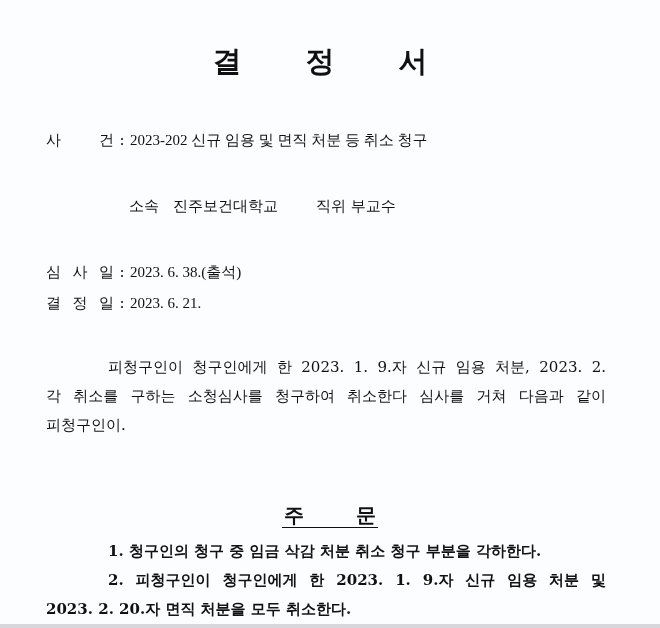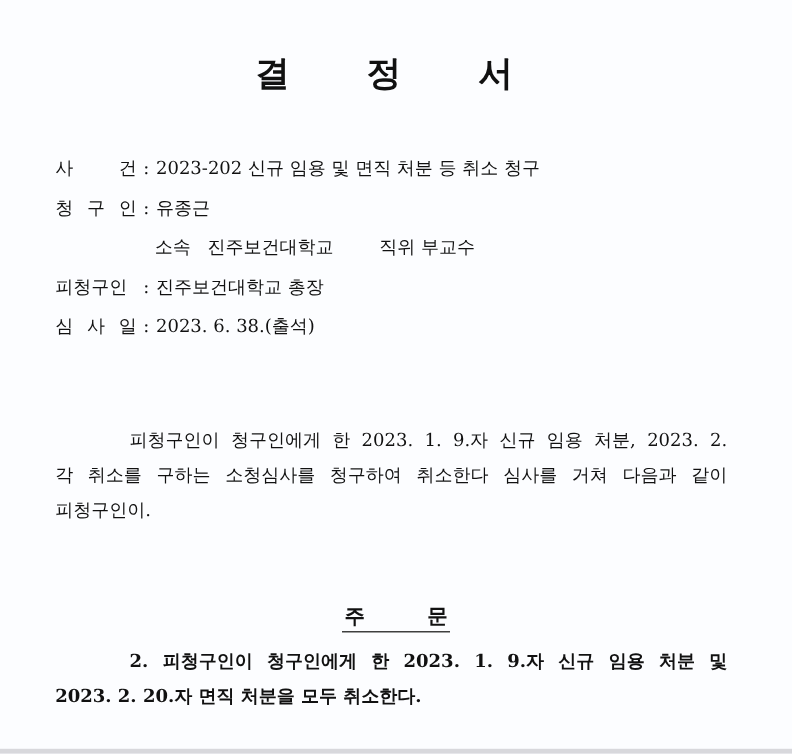--- a/index.html
+++ b/index.html
@@ -57,20 +57,21 @@
     text-align: justify;
     text-align-last: justify;
   }
   .colon {
     display: inline-block;
     width: 16px;
     text-align: center;
   }
   .value {
     display: inline-block;
+    font-family: Liberation Serif, serif;
   }
   .sub-row {
     position: absolute;
     left: 129px;
     font-size: 15px;
     line-height: 22px;
     white-space: nowrap;
   }
   .sub-row .gap1 { display: inline-block; width: 14px; }
   .sub-row .gap2 { display: inline-block; width: 38px; }
@@ -93,21 +94,21 @@
   }
   .para .indent {
     padding-left: 62px;
   }
   .order-title {
     position: absolute;
     top: 503px;
     left: 0;
     width: 660px;
     text-align: center;
-    font-size: 17px;
+    font-size: 20px;
     font-weight: bold;
   }
   .order-title .u {
     display: inline-block;
     border-bottom: 1.5px solid #111;
     padding: 0 2px 1px 2px;
     line-height: 22px;
   }
   .order-title .sp { display: inline-block; width: 52px; }
   .order {
@@ -134,46 +135,44 @@
 <div class="page">
 
   <div class="title">
     <span>결</span><span>정</span><span>서</span>
   </div>
 
   <div class="field" style="top:129px">
     <span class="label">사 건</span><span class="colon">:</span><span class="value">2023-202 신규 임용 및 면직 처분 등 취소 청구</span>
   </div>
 
-  <div class="field" style="top:162px">
-    <span class="label">청 구 인</span><span class="colon">:</span><span class="value">유종근</span>
-  </div>
 
   <div class="sub-row" style="top:195px">
     <span>소속</span><span class="gap1"></span><span>진주보건대학교</span><span class="gap2"></span><span>직위</span>&nbsp;<span>부교수</span>
   </div>
 
-  <div class="field" style="top:228px">
-    <span class="label">피청구인</span><span class="colon">:</span><span class="value">진주보건대학교 총장</span>
-  </div>
 
   <div class="field" style="top:261px">
     <span class="label">심 사 일</span><span class="colon">:</span><span class="value">2023. 6. 38.(출석)</span>
   </div>
 
+  <div class="field" style="top:292px">
+    <span class="label">결 정 일</span><span class="colon">:</span><span class="value">2023. 6. 21.</span>
+  </div>
 
   <div class="para" style="top:353px">
     <span class="line indent">피청구인이 청구인에게 한 2023. 1. 9.자 신규 임용 처분, 2023. 2.</span>
     <span class="line">각 취소를 구하는 소청심사를 청구하여 취소한다 심사를 거쳐 다음과 같이</span>
     <span class="line last">피청구인이.</span>
   </div>
 
   <div class="order-title">
     <span class="u"><span>주</span><span class="sp"></span><span>문</span></span>
   </div>
 
   <div class="order" style="top:537px">
+    <span class="line indent last">1. 청구인의 청구 중 임금 삭감 처분 취소 청구 부분을 각하한다.</span>
     <span class="line indent">2. 피청구인이 청구인에게 한 2023. 1. 9.자 신규 임용 처분 및</span>
     <span class="line last">2023. 2. 20.자 면직 처분을 모두 취소한다.</span>
   </div>
 
 </div>
 <div class="bottom-edge"></div>
 
 </body></html>

